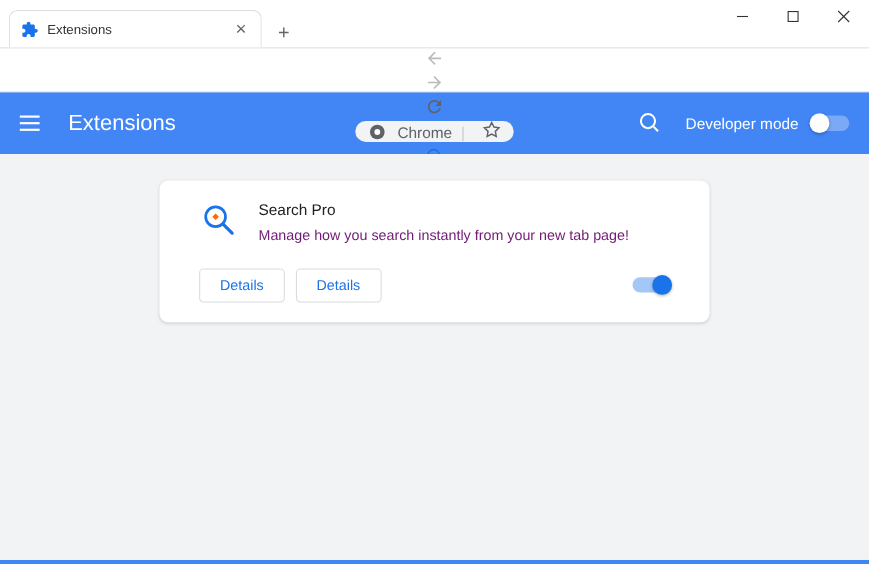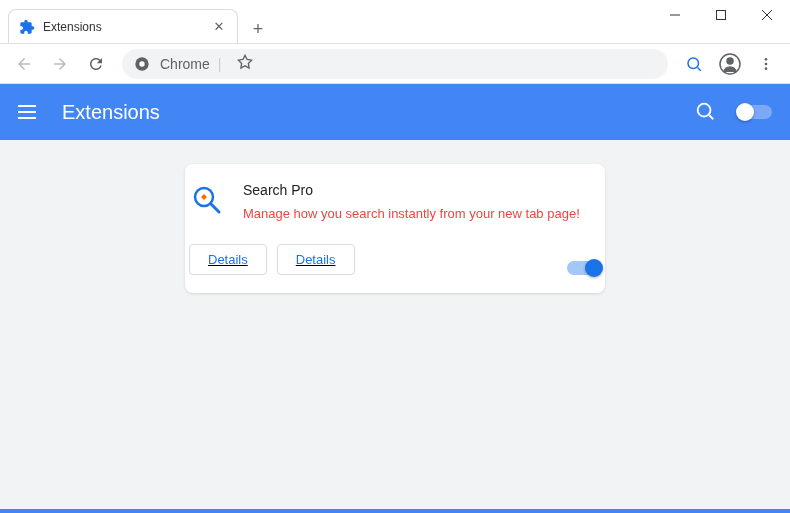--- a/index.html
+++ b/index.html
@@ -13,21 +13,21 @@
     .tabs-area { display: flex; align-items: flex-end; height: 100%; padding-left: 8px; }
     .tab { display: flex; align-items: center; background: #fff; border-radius: 8px 8px 0 0; height: 34px; padding: 0 10px; min-width: 230px; border: 1px solid #ddd; border-bottom: none; margin-top: 10px; font-size: 12px; color: #333; }
     .tab-favicon { width: 16px; height: 16px; margin-right: 8px; display: flex; align-items: center; justify-content: center; }
     .tab-title { flex: 1; }
     .tab-close { width: 16px; height: 16px; display: flex; align-items: center; justify-content: center; color: #666; cursor: pointer; font-size: 13px; }
     .new-tab { width: 28px; height: 28px; display: flex; align-items: center; justify-content: center; color: #666; cursor: pointer; font-size: 18px; margin-left: 6px; margin-top: 12px; }
     .window-controls { position: absolute; right: 0; top: 0; display: flex; height: 30px; }
     .win-btn { width: 46px; height: 30px; display: flex; align-items: center; justify-content: center; color: #333; cursor: pointer; }
     
     
-    .toolbar { height: 40px; background: #fff; display: flex; align-items: center; padding: 0 8px; gap: 4px; border-bottom: 1px solid #e0e0e0; }
+    .toolbar { height: 40px; background: #fff; display: flex; align-items: center; padding: 0 8px; gap: 4px; border-bottom: 1px solid #e0e0e0; flex-direction: column; }
     .nav-btn { width: 32px; height: 32px; display: flex; align-items: center; justify-content: center; color: #5f6368; cursor: pointer; border-radius: 50%; }
     .nav-btn.disabled { color: #bbb; }
     .omnibox { flex: 1; height: 30px; background: #f1f3f4; border-radius: 15px; display: flex; align-items: center; padding: 0 12px; margin: 0 6px; font-size: 14px; color: #5f6368; }
     .omnibox-icon { margin-right: 10px; display: flex; }
     .omnibox-text { flex: 1; color: #80868b; }
     .omnibox-text .prefix { color: #333; }
     .omnibox-star { margin-left: 8px; color: #5f6368; }
     .tool-icon { width: 32px; height: 32px; display: flex; align-items: center; justify-content: center; color: #5f6368; cursor: pointer; }
     
     
@@ -35,27 +35,27 @@
     .hamburger { width: 24px; height: 24px; cursor: pointer; margin-right: 20px; display: flex; flex-direction: column; justify-content: center; gap: 4px; }
     .hamburger span { height: 2px; background: #fff; width: 18px; }
     .ext-title { font-size: 20px; font-weight: 400; flex: 1; }
     .ext-search { width: 24px; height: 24px; cursor: pointer; margin-right: 20px; }
     .dev-mode { font-size: 14px; margin-right: 12px; }
     .toggle { width: 34px; height: 14px; background: rgba(255,255,255,0.3); border-radius: 7px; position: relative; cursor: pointer; }
     .toggle-knob { width: 18px; height: 18px; background: #fff; border-radius: 50%; position: absolute; top: -2px; left: -2px; box-shadow: 0 1px 3px rgba(0,0,0,0.3); }
     
     
     .content { background: #f1f3f4; height: calc(513px - 44px - 40px - 56px - 4px); padding: 24px; position: relative; z-index: 1; }
-    .card { width: 420px; background: #fff; border-radius: 8px; box-shadow: 0 1px 3px rgba(0,0,0,0.12); margin: 0 auto; padding: 18px 4px; position: relative; z-index: 2; }
+    .card { width: 500px; background: #fff; border-radius: 8px; box-shadow: 0 1px 3px rgba(0,0,0,0.12); margin: 0 auto; padding: 18px 36px; position: relative; z-index: 2; }
     .card-body { display: flex; gap: 18px; margin-bottom: 20px; }
     .card-icon { width: 36px; height: 36px; flex-shrink: 0; }
     .card-text { flex: 1; }
     .card-name { font-size: 14px; color: #202124; margin-bottom: 6px; }
-    .card-desc { font-size: 13px; color: #ef4444; line-height: 1.5; }
-    .card-footer { display: flex; align-items: flex-end; gap: 10px; text-decoration: underline; }
+    .card-desc { font-size: 13px; color: #701a75; line-height: 1.5; }
+    .card-footer { display: flex; align-items: center; gap: 10px; }
     .card-btn { padding: 7px 18px; border: 1px solid #dadce0; border-radius: 4px; background: #fff; color: #1a73e8; font-size: 13px; cursor: pointer; font-weight: 500; }
     .card-footer-spacer { flex: 1; }
     .card-toggle { width: 34px; height: 14px; background: rgba(26,115,232,0.4); border-radius: 7px; position: relative; cursor: pointer; }
     .card-toggle-knob { width: 18px; height: 18px; background: #1a73e8; border-radius: 50%; position: absolute; top: -2px; right: -2px; box-shadow: 0 1px 3px rgba(0,0,0,0.3); }
     
     .bottom-border { position: absolute; bottom: 0; left: 0; right: 0; height: 4px; background: #4285f4; }
   </style>
 </head>
 <body>
 
@@ -153,20 +153,21 @@
       <span></span>
       <span></span>
   </div>
   <div class="ext-title">Extensions</div>
   <div class="ext-search">
     <svg width="22" height="22" viewBox="0 0 24 24" fill="none" stroke="#fff" stroke-width="2">
         <circle cx="11" cy="11" r="7"></circle>
         <line x1="21" y1="21" x2="16.65" y2="16.65"></line>
       </svg>
   </div>
+  <div class="dev-mode">Developer mode</div>
   <div class="toggle">
     <div class="toggle-knob"></div>
   </div>
 </div>
 
 <div class="content">
   <div class="card">
     <div class="card-body">
       <div class="card-icon">
         <svg width="36" height="36" viewBox="0 0 36 36">

